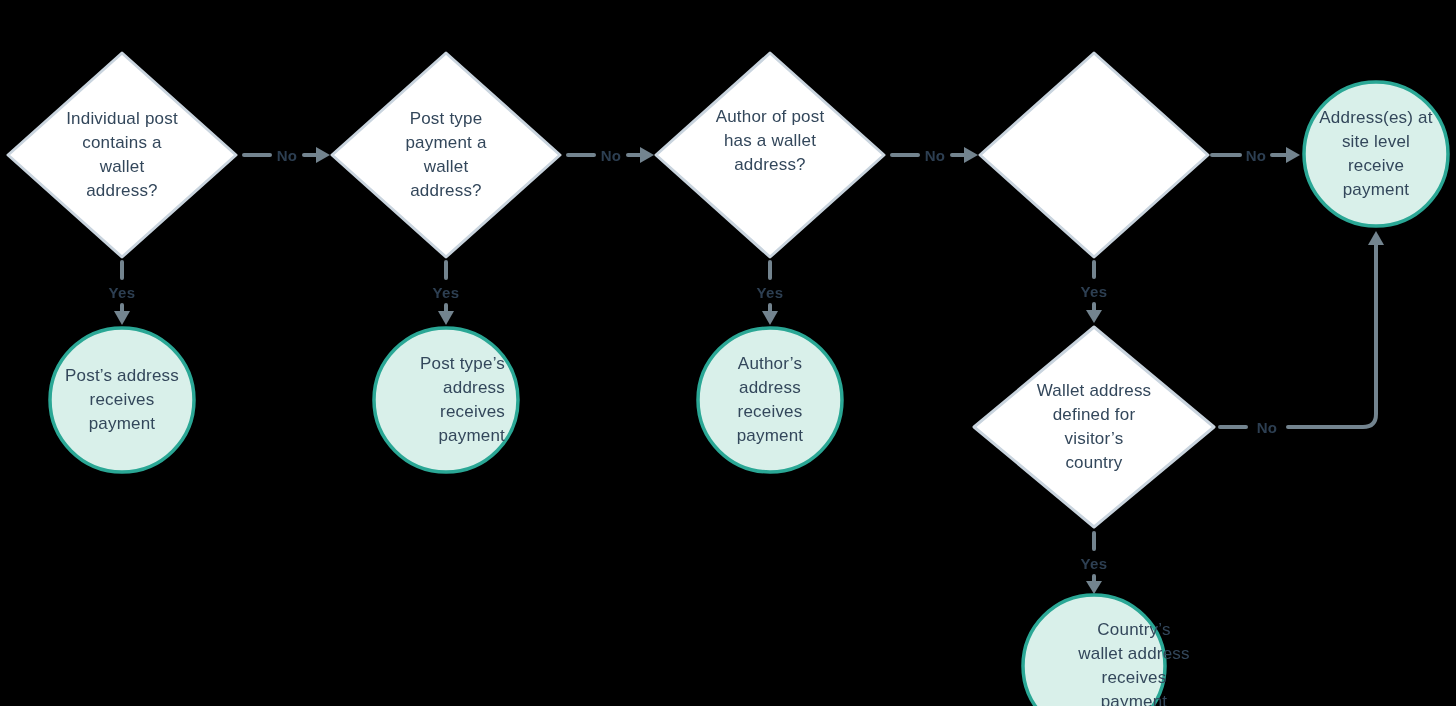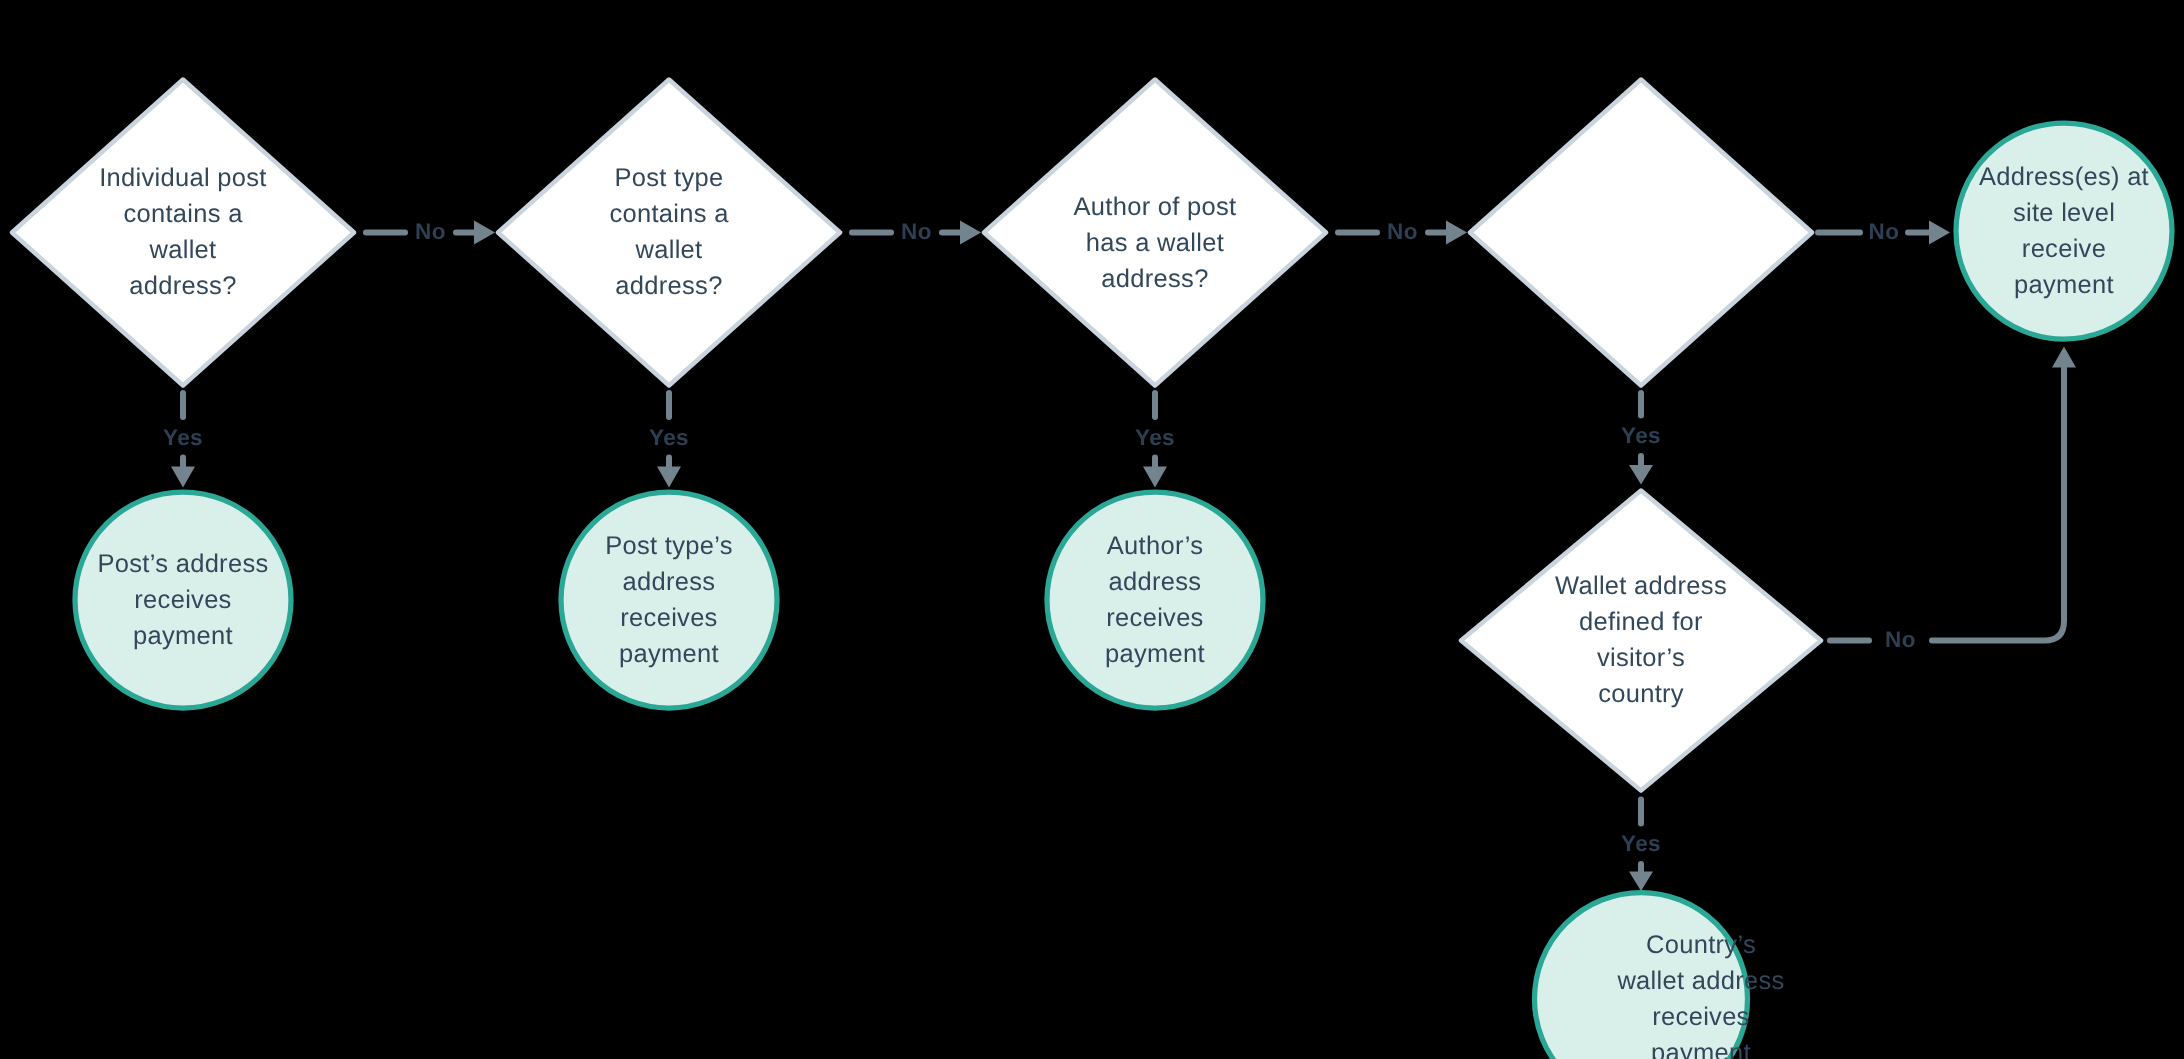--- a/index.html
+++ b/index.html
@@ -137,35 +137,35 @@
     <circle class="outcome-circle" cx="770" cy="356" r="72"></circle>
     <circle class="outcome-circle" cx="1376" cy="110" r="72"></circle>
     <circle class="outcome-circle" cx="1094" cy="622" r="71"></circle>
   </svg>
 
   <div class="node-label diamond-text" style="left:122px;top:111px;">Individual post
 contains a
 wallet
 address?</div>
   <div class="node-label diamond-text" style="left:446px;top:111px;">Post type
-contains a
+payment a
 wallet
 address?</div>
-  <div class="node-label diamond-text" style="left:770px;top:118px;">Author of post
+  <div class="node-label diamond-text" style="left:770px;top:97px;">Author of post
 has a wallet
 address?</div>
   <div class="node-label diamond-text" style="left:1094px;top:383px;">Wallet address
 defined for
 visitor’s
 country</div>
 
   <div class="node-label circle-text" style="left:122px;top:356px;">Post’s address
 receives
 payment</div>
-  <div class="node-label circle-text" style="left:446px;top:356px;">Post type’s
+  <div class="node-label circle-text" style="left:420px;top:356px;text-align:right;">Post type’s
 address
 receives
 payment</div>
   <div class="node-label circle-text" style="left:770px;top:356px;">Author’s
 address
 receives
 payment</div>
   <div class="node-label circle-text" style="left:1376px;top:110px;">Address(es) at
 site level
 receive

